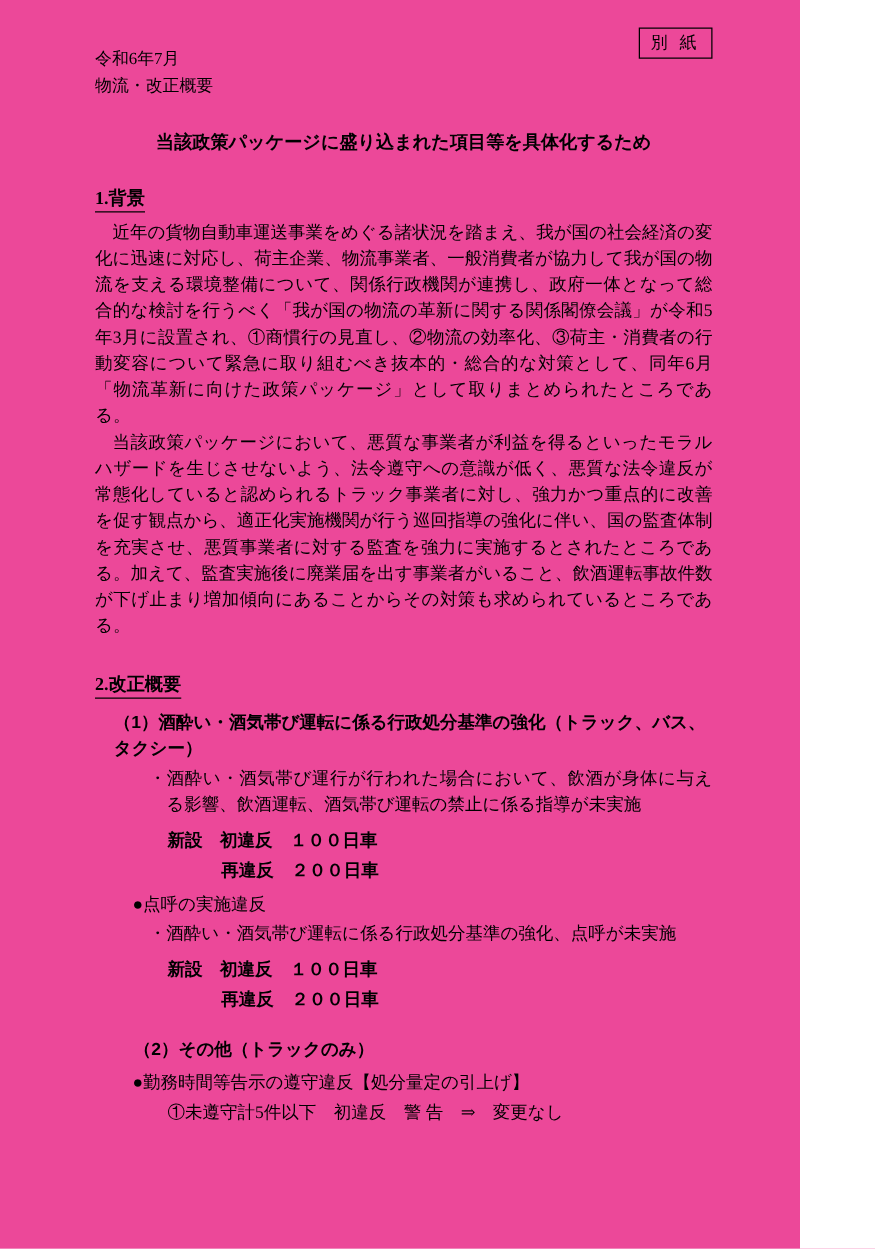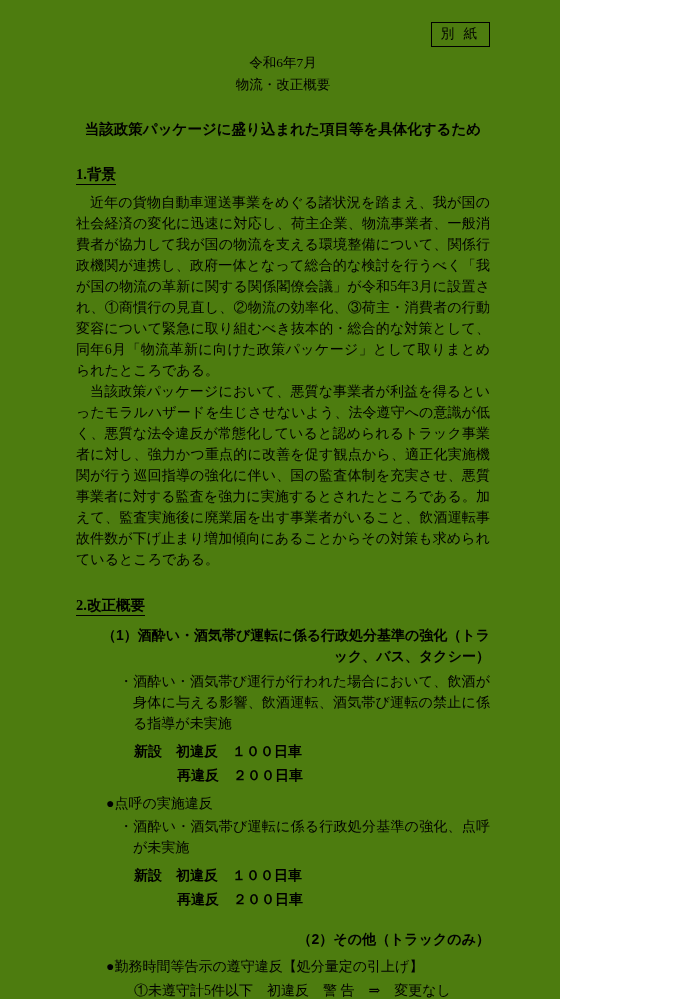--- a/index.html
+++ b/index.html
@@ -2,31 +2,31 @@
 <html><head>
 <meta charset="utf-8">
 <style>
   html,body{margin:0;padding:0;}
   body{
     width:700px;height:999px;background:#ffffff;color:#000000;
     font-family:"Liberation Serif","DejaVu Serif",serif;
     font-size:14px;
   }
   .page{
-    position:relative;width:560px;height:999px;
-    padding:24px 70px 20px 76px;box-sizing:border-box;overflow:hidden;
-    background:#4d7c0f;
+    position:relative;width:640px;height:999px;
+    padding:8px 70px 20px 76px;box-sizing:border-box;overflow:hidden;
+    background:#ec4899;
   }
   .attachment-box{
     position:absolute;top:22px;right:70px;
     border:1.5px solid #000;padding:2px 9px 3px 9px;
     font-size:13.5px;letter-spacing:3px;
   }
   .header-right{
-    text-align:center;margin-top:28px;
+    text-align:left;margin-top:28px;
     font-size:13.5px;line-height:22px;
   }
   .doc-title{
     text-align:center;
     font-family:"Liberation Sans","DejaVu Sans",sans-serif;
     font-weight:bold;font-size:14.5px;
     margin:24px 0 0 0;
   }
   .sec-heading{
     font-family:Liberation Serif, serif;
@@ -34,21 +34,21 @@
     margin:26px 0 8px 0;
   }
   .sec-heading .u{border-bottom:1.5px solid #000;padding-bottom:2px;}
   .para{
     margin:0;text-indent:1em;text-align:justify;
     line-height:21px;
   }
   .sub-heading{
     font-family:"Liberation Sans","DejaVu Sans",sans-serif;
     font-weight:bold;font-size:14px;
-    margin:10px 0 4px 15px;line-height:21px;text-align:right;
+    margin:10px 0 4px 15px;line-height:21px;
   }
   .sub-heading.mt-lg{margin-top:18px;margin-left:31px;}
   .bullet-line{margin:6px 0 2px 30px;line-height:21px;}
   .detail{
     margin:0 0 0 43px;padding-left:14px;text-indent:-14px;
     line-height:21px;text-align:justify;
   }
   .penalty{
     font-family:"Liberation Sans","DejaVu Sans",sans-serif;
     font-weight:bold;line-height:24px;font-size:14px;

